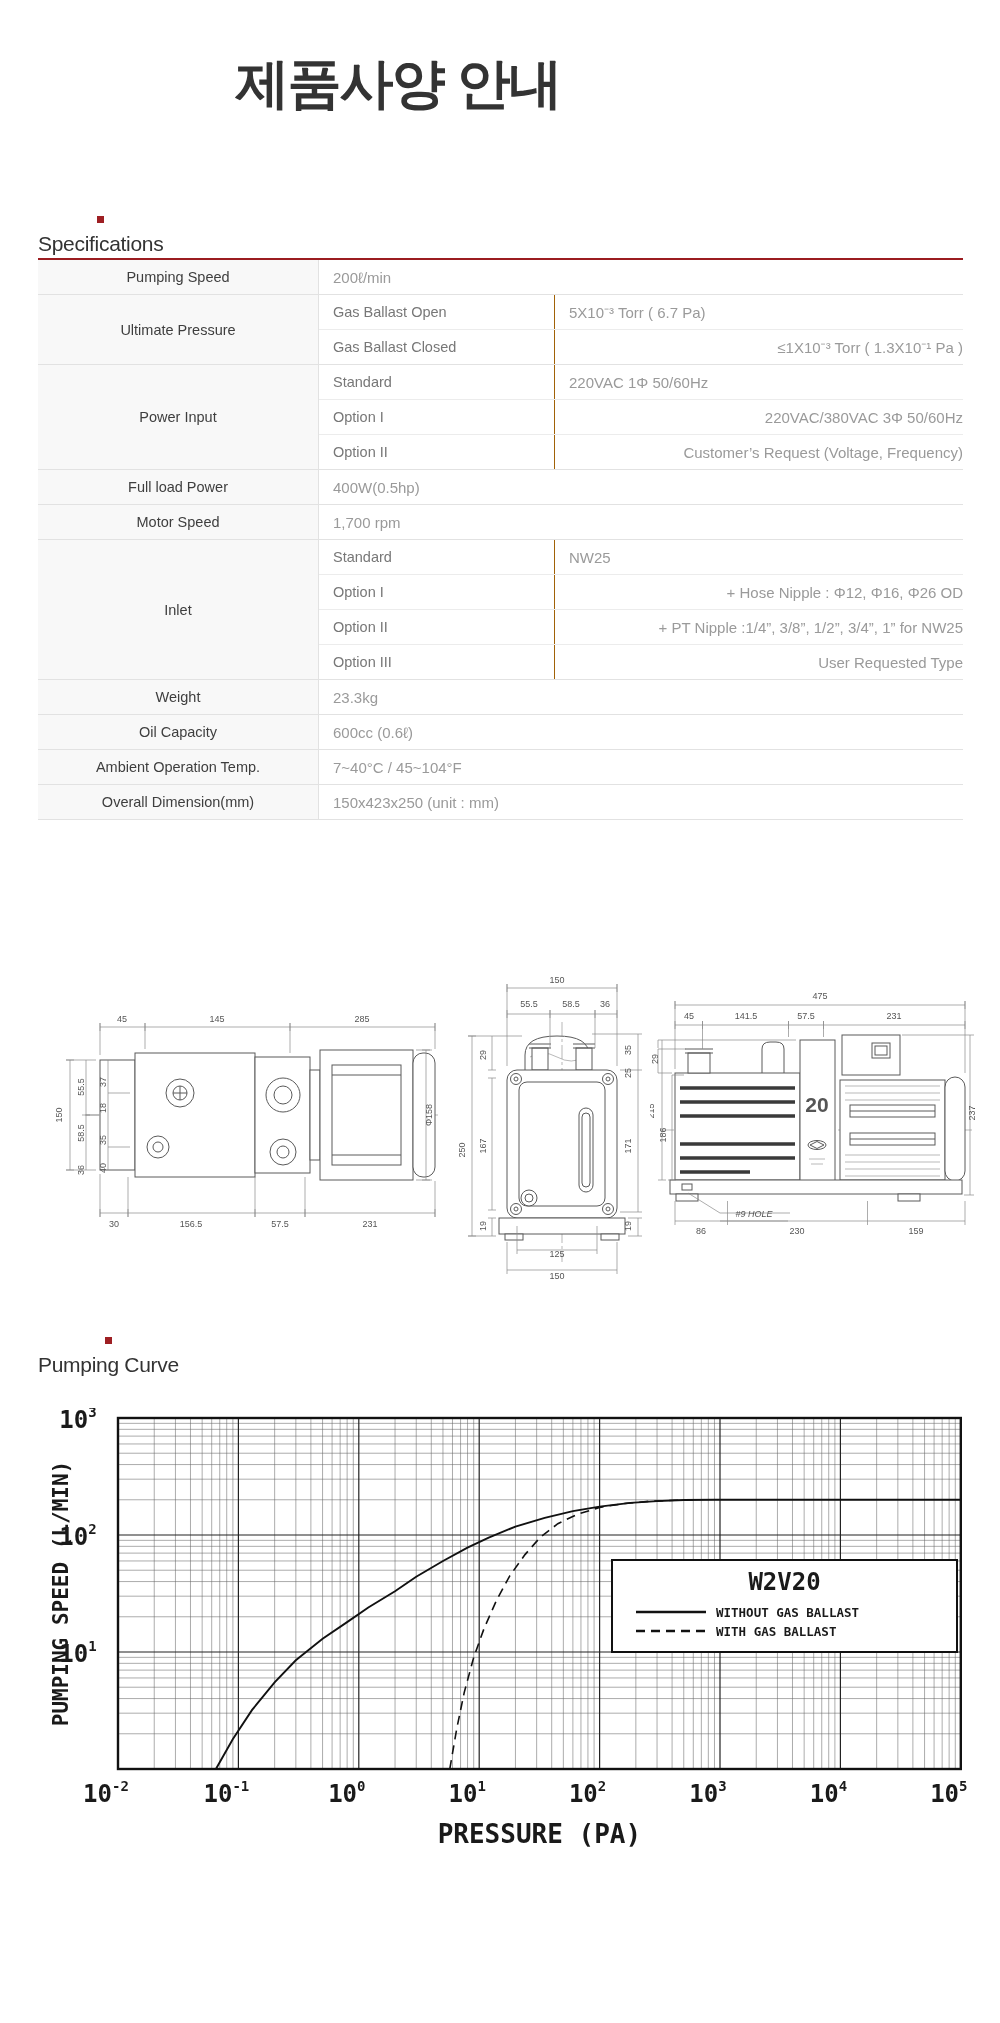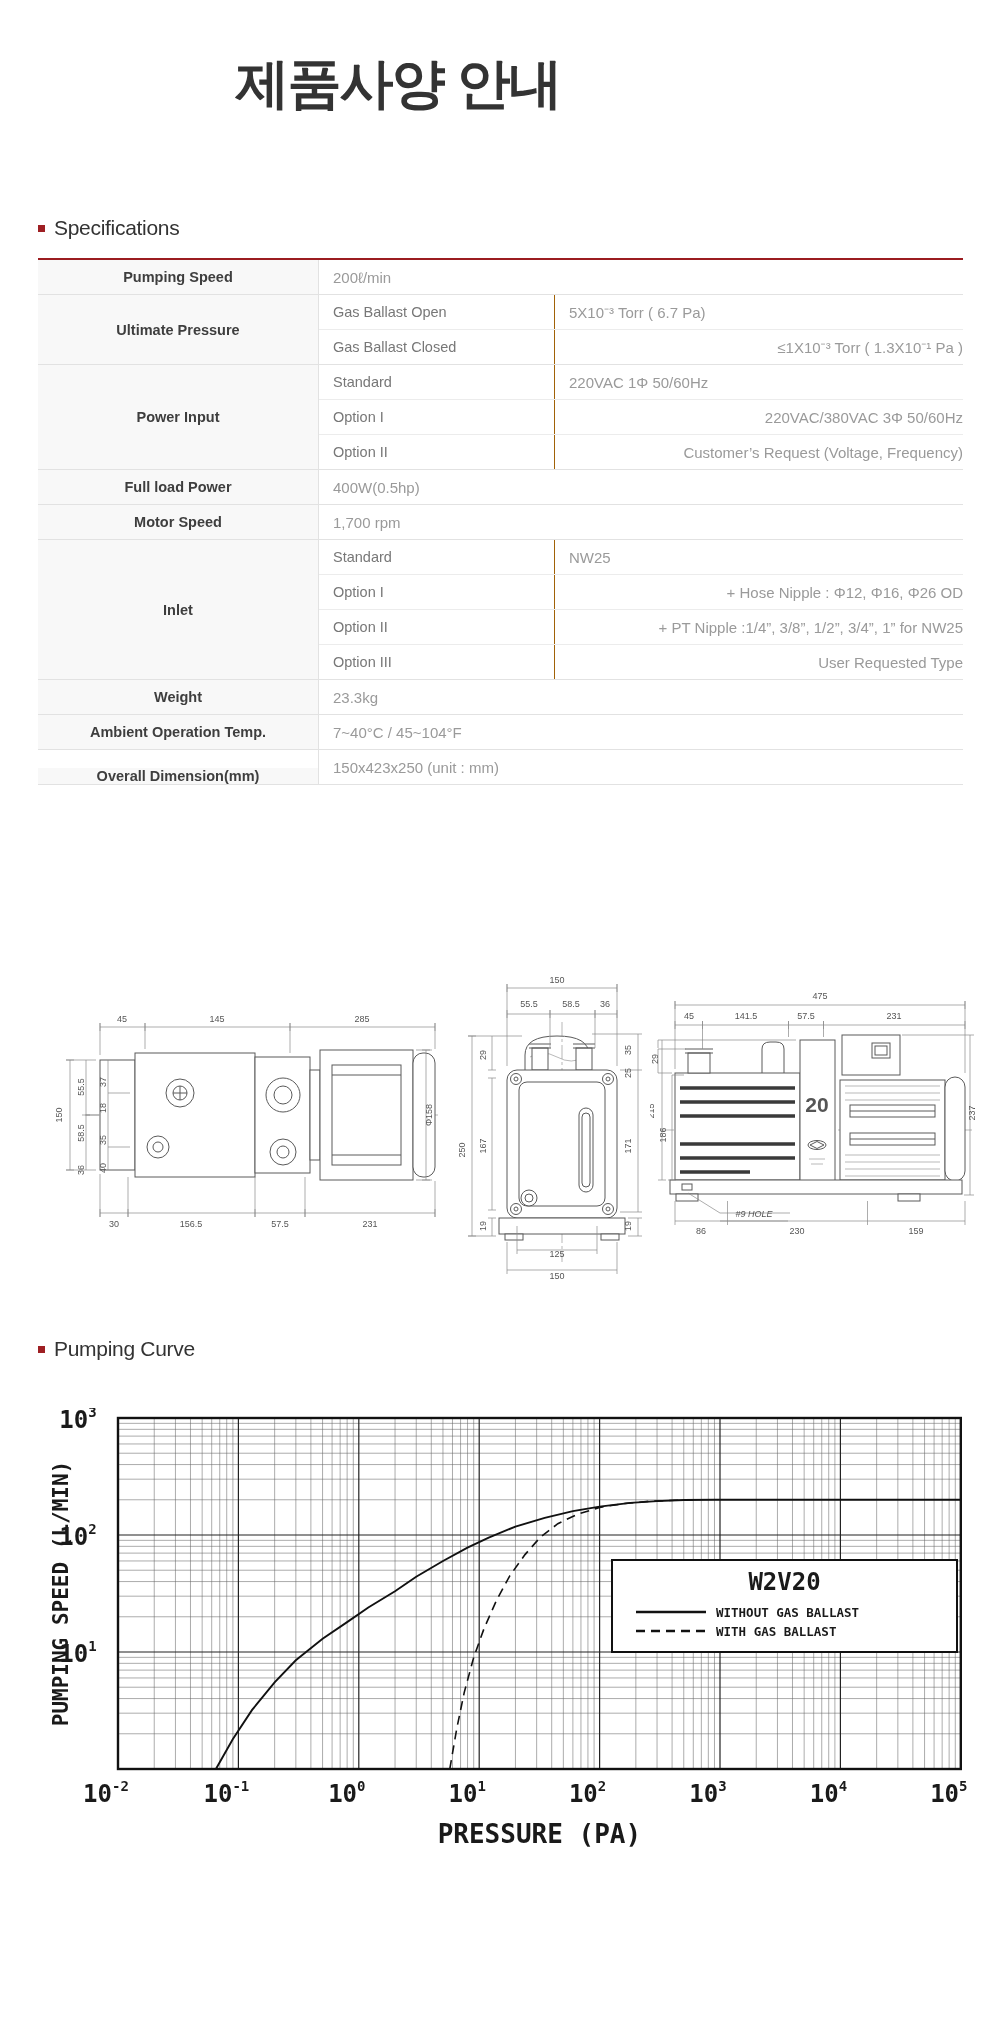--- a/index.html
+++ b/index.html
@@ -4,31 +4,31 @@
 <style>
   html,body{margin:0;padding:0;background:#fff;}
   body{font-family:"Liberation Sans", sans-serif;}
   #page{position:relative;width:1000px;height:2023px;background:#fff;overflow:hidden;}
 
   
   .main-title{position:absolute;top:48px;left:0;width:796px;text-align:center;
     font-size:54px;font-weight:900;color:#333;letter-spacing:-2px;}
 
   
-  .sec-head{position:absolute;display:flex;align-items:center;gap:9px;}
+  .sec-head{position:absolute;display:flex;align-items:center;gap:9px;flex-direction:column;}
   .sec-head .bullet{width:7px;height:7px;background:#9e1f23;display:inline-block;}
   .sec-head .txt{font-size:21px;color:#333;letter-spacing:-0.3px;}
 
   
   .spec-table{position:absolute;left:38px;top:258px;width:925px;
     border-top:2px solid #9b1c20;border-bottom:1px solid #e2e2e2;}
   .grp{display:flex;border-bottom:1px solid #e2e2e2;}
-  .grp:last-child{border-bottom:none;align-items:flex-end;}
+  .grp:last-child{border-bottom:none;}
   .lbl{width:280px;background:#f8f8f8;display:flex;align-items:center;justify-content:center;
-    font-size:14.5px;font-weight:700;color:#3e3e3e;text-align:center;}
+    font-size:14.5px;font-weight:400;color:#3e3e3e;text-align:center;}
   .items{flex:1;display:flex;flex-direction:column;border-left:1px solid #e2e2e2;}
   .item{display:flex;height:34px;align-items:center;}
   .item + .item{border-top:1px solid #ececec;text-align:right;}
   .sub{width:236px;align-self:stretch;display:flex;align-items:center;padding-left:14px;
     border-right:1px solid #a16207;color:#777;font-size:14.5px;box-sizing:border-box;}
   .val{color:#9a9a9a;font-size:15px;padding-left:14px;flex:1;white-space:nowrap;}
 
   
   .drawing{position:absolute;text-decoration:underline;}
   .drawing svg{display:block;}
@@ -130,20 +130,28 @@
             <div class="sub">Option III</div>
             <div class="val">User Requested Type</div>
           </div>
         </div>
       </div>
       <div class="grp">
         <div class="lbl">Weight</div>
         <div class="items">
           <div class="item">
             <div class="val">23.3kg</div>
+          </div>
+        </div>
+      </div>
+      <div class="grp">
+        <div class="lbl">Oil Capacity</div>
+        <div class="items">
+          <div class="item">
+            <div class="val">600cc (0.6ℓ)</div>
           </div>
         </div>
       </div>
       <div class="grp">
         <div class="lbl">Ambient Operation Temp.</div>
         <div class="items">
           <div class="item">
             <div class="val">7~40°C / 45~104°F</div>
           </div>
         </div>

